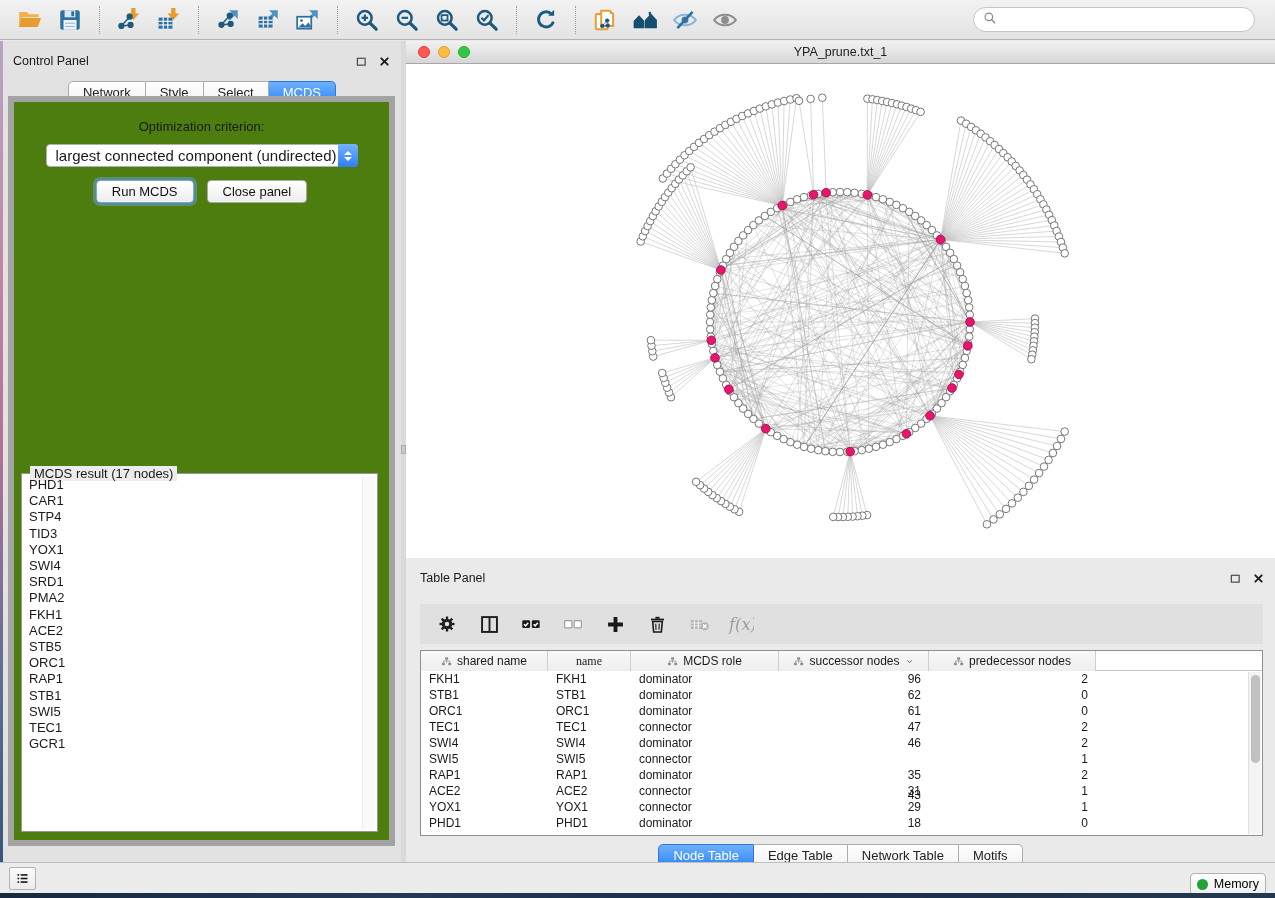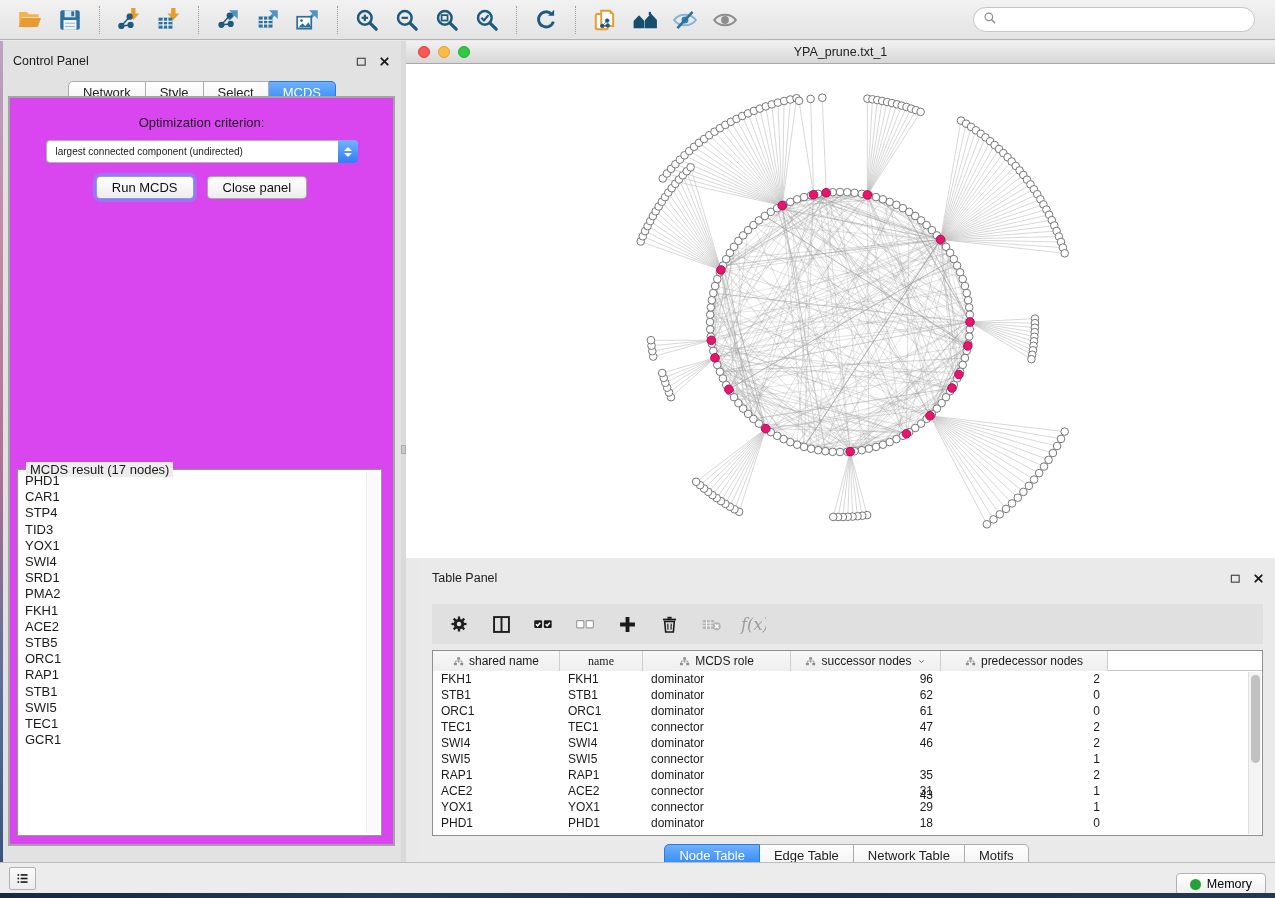--- a/index.html
+++ b/index.html
@@ -34,24 +34,24 @@
 
   .seg { display:inline-flex; }
   .seg .tab { padding:3px 14px; font-size:13px; background:linear-gradient(#ffffff,#f2f2f2);
     border:1px solid #acacac; border-left:none; color:#222; cursor:pointer; }
   .seg .tab:first-child { border-left:1px solid #acacac; border-radius:5px 0 0 5px; }
   .seg .tab:last-child { border-radius:0 5px 5px 0; }
   .seg .tab.selected { background:linear-gradient(#6fb1fd,#2e86f8); color:#fff; border-color:#2e78dd; }
   #cp-tabs { text-align:center; }
 
   #cp-content { position:absolute; left:5px; right:6px; top:55px; bottom:16px;
-    background:#d946ef; border:2px solid #a3a3a3; }
+    background:#4d7c0f; border:6px solid #a3a3a3; }
   #opt-label { text-align:center; margin-top:17px; font-size:13px; }
   .select-box { position:relative; width:312px; height:23px; margin:10px auto 12px;
-    background:#fff; border:1px solid #b0b0b0; border-radius:4px; font-size:10px;
+    background:#fff; border:1px solid #b0b0b0; border-radius:4px; font-size:15px;
     line-height:21px; padding-left:9px; cursor:pointer; }
   .stepper { position:absolute; right:-1px; top:-1px; width:20px; height:23px;
     background:linear-gradient(#74b2fb,#2f7ef4); border-radius:0 4px 4px 0;
     display:flex; flex-direction:column; align-items:center; justify-content:center; gap:2px; }
   .tri-up { width:0; height:0; border-left:4px solid transparent; border-right:4px solid transparent; border-bottom:4px solid #fff; }
   .tri-dn { width:0; height:0; border-left:4px solid transparent; border-right:4px solid transparent; border-top:4px solid #fff; }
   #cp-buttons { display:flex; justify-content:center; gap:13px; margin-top:13px; }
   .btn { height:23px; padding:3px 15px; font-size:13px; color:#111;
     background:linear-gradient(#ffffff,#ededed); border:1px solid #a8a8a8; border-radius:4px; cursor:pointer; }
   .btn.focus { box-shadow:0 0 0 3px rgba(105,160,245,.5); border-color:#74a7ee; }
@@ -77,21 +77,21 @@
   .lights { display:flex; gap:8px; padding-left:12px; }
   .light { width:12px; height:12px; border-radius:50%; cursor:pointer; }
   .light.red { background:#fc5753; border:1px solid #df3e38; }
   .light.yellow { background:#fdbc40; border:1px solid #de9f34; }
   .light.green { background:#33c748; border:1px solid #27aa35; }
   #net-title { position:absolute; left:0; right:0; text-align:center; font-size:12.5px; color:#222; }
   #net-canvas { position:relative; width:100%; height:494px; background:#fff; }
   #net-svg { width:100%; height:100%; display:block; }
 
   
-  #table-panel { position:absolute; left:418px; top:558px; right:0; height:304px; background:#eaeaea; }
+  #table-panel { position:absolute; left:406px; top:558px; right:0; height:304px; background:#eaeaea; }
   #tp-toolbar { margin:6px 12px 0 14px; height:40px; background:#e0e0e0;
     display:flex; align-items:center; gap:8px; padding:0 10px; }
   .tp-btn { background:none; border:none; width:34px; height:32px; display:flex;
     align-items:center; justify-content:center; cursor:pointer; }
   .tp-btn[disabled] { cursor:default; }
 
   #node-table { position:relative; margin:6px 12px 0 14px; height:186px;
     background:#fff; border:1px solid #8f8f8f; overflow:hidden; }
   #tbl-head { display:flex; height:20px; border-bottom:1px solid #c6c6c6; }
   .th { display:flex; align-items:center; justify-content:center; gap:5px;
@@ -106,21 +106,21 @@
   #tbl-vscroll .thumb { position:absolute; left:2px; top:3px; width:9px; height:88px;
     background:#c1c1c1; border-radius:5px; cursor:pointer; }
 
   #tp-tabs { text-align:center; margin-top:8px; }
 
   
   #status-bar { position:absolute; left:0; top:862px; width:100%; height:31px;
     background:#ececec; border-top:1px solid #bdbdbd; display:flex; align-items:center; padding:0 9px; }
   #list-btn { width:27px; height:23px; background:linear-gradient(#fafafa,#ededed);
     border:1px solid #b2b2b2; border-radius:2px; display:flex; align-items:center; justify-content:center; cursor:pointer; }
-  #memory-btn { margin-left:auto; height:23px; padding:0 13px;
+  #memory-btn { margin-left:auto; height:23px; padding:0 6px;
     background:linear-gradient(#ffffff,#eeeeee); border:1px solid #b2b2b2; border-radius:4px;
     display:flex; align-items:center; gap:6px; font-size:12.5px; cursor:pointer;margin-top:12px; }
   #memory-dot { width:11px; height:11px; border-radius:50%; }
 </style>
 </head>
 <body>
 
 <div id="app">
 
   <div id="toolbar">

